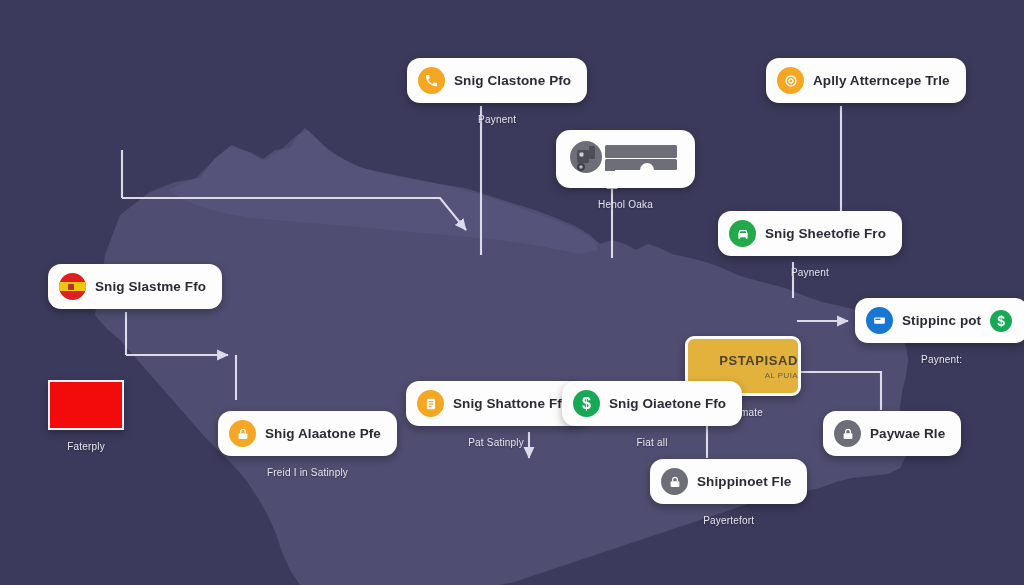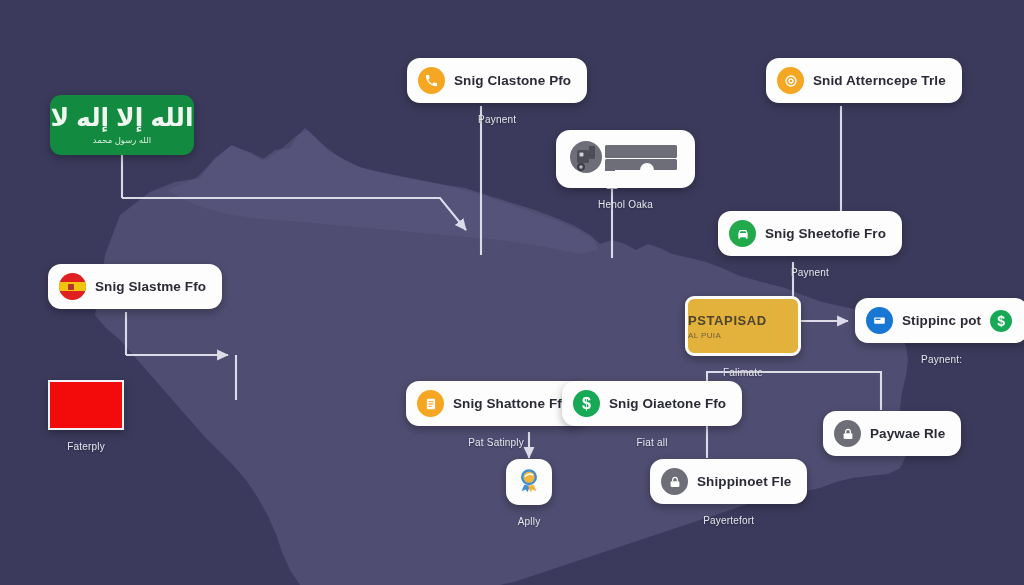--- a/index.html
+++ b/index.html
@@ -67,22 +67,23 @@
   .flag-red{
     width:72px;height:46px;background:#f30a0a;border:2.5px solid #f2f2f6;
     box-shadow:0 3px 8px rgba(0,0,0,.30);
   }
 
   
   .badge-gold{
     width:110px;height:54px;border-radius:9px;
     background:#e3b23c;
     box-shadow:0 3px 9px rgba(0,0,0,.30);
-    display:flex;flex-direction:column;align-items:flex-start;justify-content:center;
+    display:flex;flex-direction:column;align-items:flex-end;justify-content:center;
     border:3px solid #fbfbfd;
+    margin-top:40px;
   }
   .badge-gold .bg-main{font-size:13px;color:#4d4430;font-weight:700;letter-spacing:.6px;}
   .badge-gold .bg-sub{font-size:8px;color:#6b5f3d;margin-top:3px;filter:blur(.45px);letter-spacing:.4px;}
 
   
   .truck-card{
     background:#fdfdfd;border-radius:14px;padding:9px 13px;
     box-shadow:0 3px 9px rgba(0,0,0,.30);
     display:flex;align-items:center;
   }
@@ -152,26 +153,20 @@
       <path d="M126,312 L126,355"></path>
       <path d="M126,355 L228,355" marker-end="url(#ah)"></path>
       <path d="M236,355 L236,400"></path>
 
       <path d="M529,432 L529,458" marker-end="url(#ah)"></path>
 
       <path d="M707,458 L707,372 L881,372 L881,410"></path>
     </g>
   </svg>
 
-  <div class="node" style="left:50px;top:95px;">
-    <div class="flag-green">
-      <div class="fg-main">الله إلا إله لا</div>
-      <div class="fg-sub">الله رسول محمد</div>
-    </div>
-  </div>
 
   <div class="node" style="left:407px;top:58px;">
     <div class="card">
       <span class="ic ic-orange">
         <svg width="15" height="15" viewBox="0 0 24 24" fill="#fff">
           <path d="M6.6 10.8c1.4 2.8 3.8 5.2 6.6 6.6l2.2-2.2c.3-.3.7-.4 1-.2 1.1.4 2.4.6 3.6.6.6 0 1 .4 1 1V20c0 .6-.4 1-1 1C10.6 21 3 13.4 3 4c0-.6.4-1 1-1h3.4c.6 0 1 .4 1 1 0 1.3.2 2.5.6 3.6.1.3 0 .7-.2 1l-2.2 2.2z"></path>
         </svg>
       </span>
       <span class="txt">Snig Clastone Pfo</span>
     </div>
@@ -179,21 +174,21 @@
   </div>
 
   <div class="node" style="left:766px;top:58px;">
     <div class="card">
       <span class="ic ic-orange">
         <svg width="16" height="16" viewBox="0 0 24 24" fill="none" stroke="#fff" stroke-width="2">
           <circle cx="12" cy="12" r="7.5"></circle>
             <circle cx="12" cy="12" r="3"></circle>
         </svg>
       </span>
-      <span class="txt">Snid Atterncepe Trle</span>
+      <span class="txt">Aplly Atterncepe Trle</span>
     </div>
   </div>
 
   <div class="node" style="left:556px;top:130px;text-align:right;">
     <div class="truck-card">
       <span>
         <svg width="113" height="36" viewBox="0 0 113 36">
           <circle cx="17" cy="18" r="16" fill="#6e6e79"></circle>
           <rect x="8" y="11" width="12" height="13" rx="1.5" fill="#4d4d57"></rect>
           <rect x="10.5" y="13.5" width="4" height="4" rx="1" fill="#cfcfd6"></rect>
@@ -249,20 +244,32 @@
         </svg>
       </span>
       <span class="txt">Stippinc pot</span>
       <span class="trail">
           <span>$</span>
         </span>
     </div>
     <div class="sub">Paynent:</div>
   </div>
 
+  <div class="node" style="left:218px;top:411px;">
+    <div class="card">
+      <span class="ic ic-orange">
+        <svg width="14" height="14" viewBox="0 0 24 24" fill="#fff">
+          <rect x="4.5" y="10.5" width="15" height="10" rx="2"></rect>
+          <path d="M8 10.5V8a4 4 0 018 0v2.5" fill="none" stroke="#fff" stroke-width="2.1"></path>
+        </svg>
+      </span>
+      <span class="txt">Shig Alaatone Pfe</span>
+    </div>
+    <div class="sub">Freid I in Satinply</div>
+  </div>
 
   <div class="node" style="left:48px;top:380px;">
     <div class="flag-red"></div>
     <div class="sub">Faterply</div>
   </div>
 
   <div class="node" style="left:406px;top:381px;">
     <div class="card">
       <span class="ic ic-orange">
         <svg width="14" height="14" viewBox="0 0 24 24" fill="#fff">
@@ -280,34 +287,20 @@
   <div class="node" style="left:562px;top:381px;">
     <div class="card">
       <span class="ic ic-greendollar">
         <span style="color:#fff;font-size:16px;font-weight:700;line-height:1;">$</span>
       </span>
       <span class="txt">Snig Oiaetone Ffo</span>
     </div>
     <div class="sub">Fiat all</div>
   </div>
 
-  <div class="node" style="left:506px;top:459px;">
-    <div class="sq-card">
-      <span>
-        <svg width="30" height="30" viewBox="0 0 32 32">
-          <circle cx="16" cy="13" r="8.5" fill="#3f8fd6"></circle>
-          <path d="M10 13a6 6 0 0112 0 6 6 0 01-12 0z" fill="#f2b63c"></path>
-          <path d="M12 12c2-2.5 6-3 8-1.5" stroke="#fff" stroke-width="1.6" fill="none" stroke-linecap="round"></path>
-          <path d="M11 21l-3 7 4.5-2 2 3 2.5-7z" fill="#3f8fd6"></path>
-          <path d="M21 21l3 7-4.5-2-2 3-2.5-7z" fill="#f2b63c"></path>
-        </svg>
-      </span>
-    </div>
-    <div class="sub">Aplly</div>
-  </div>
 
   <div class="node" style="left:650px;top:459px;">
     <div class="card">
       <span class="ic ic-grey">
         <svg width="14" height="14" viewBox="0 0 24 24" fill="#fff">
           <rect x="4.5" y="10.5" width="15" height="10" rx="2"></rect>
           <path d="M8 10.5V8a4 4 0 018 0v2.5" fill="none" stroke="#fff" stroke-width="2.1"></path>
         </svg>
       </span>
       <span class="txt">Shippinoet Fle</span>

